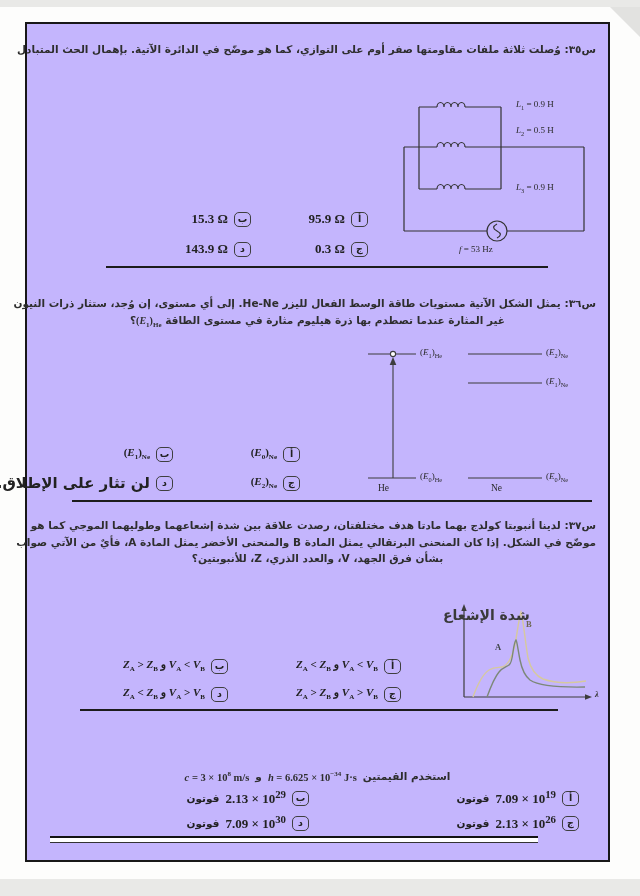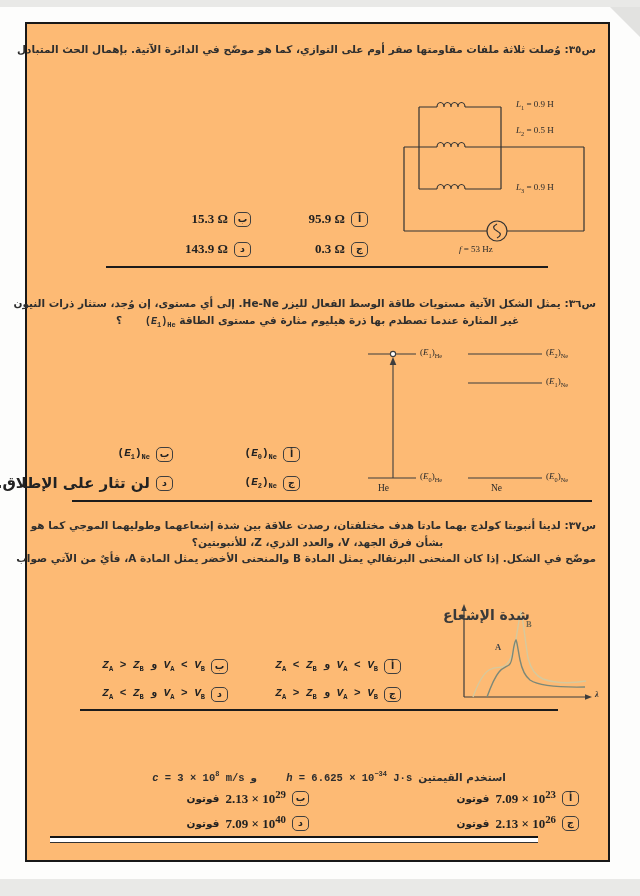--- a/index.html
+++ b/index.html
@@ -8,40 +8,40 @@
     background:#e9e9e7;
     font-family:"DejaVu Sans",sans-serif;
     -webkit-font-smoothing:antialiased;
   }
   .page{position:absolute;left:0;top:7px;width:640px;height:872px;background:#fdfdfc;}
   .corner{position:absolute;right:0;top:0;width:0;height:0;
     border-style:solid;border-width:0 30px 30px 0;
     border-color:transparent #e2e2e0 transparent transparent;}
   .frame{
     position:absolute;left:25px;top:22px;width:581px;height:836px;
-    border:2.5px solid #181818;background:#fdba74;direction:rtl;
+    border:2.5px solid #181818;background:#c4b5fd;direction:rtl;
   }
   .qtext{position:absolute;left:12px;right:12px;text-align:center;
     font-size:10.5px;font-weight:700;color:#2e2e2e;line-height:16.5px;}
   .qline{white-space:nowrap;}
   .sep{position:absolute;height:2px;background:#1c1c1c;}
   .sep-double{position:absolute;height:4px;border-top:2.5px solid #141414;border-bottom:1.2px solid #333;background:#fff;}
   .fig{position:absolute;}
   .flabel{position:absolute;font-family:"Liberation Serif","DejaVu Serif",serif;
     font-size:9px;color:#2a2a2a;direction:ltr;white-space:nowrap;line-height:10px;}
   .flabel i{font-style:italic;}
   .flabel sub{font-size:6.3px;}
   .opt{position:absolute;display:flex;align-items:center;gap:6px;color:#222;height:16px;}
   .letter{flex:none;width:17px;height:15px;border:1.2px solid #3f3f3f;border-radius:5px;
     display:flex;align-items:center;justify-content:center;
     font-size:9.5px;font-weight:700;color:#222;padding-bottom:1px;box-sizing:border-box;}
   .val{font-family:"Liberation Serif","DejaVu Serif",serif;font-weight:700;font-size:13px;
     direction:ltr;unicode-bidi:isolate;white-space:nowrap;}
-  .formula{font-family:Liberation Mono, monospace;font-weight:600;font-size:11px;
-    direction:ltr;unicode-bidi:isolate;white-space:nowrap;margin-left:23px;}
+  .formula{font-family:Liberation Serif, serif;font-weight:600;font-size:11px;
+    direction:ltr;unicode-bidi:isolate;white-space:nowrap;}
   .formula i{font-style:italic;}
   .formula sub{font-size:7px;}
   .formula sup{font-size:7px;}
   .inline-f{font-size:10px;font-weight:600;}
   .artext{font-size:15px;font-weight:700;white-space:nowrap;}
   .unit{font-size:10.5px;font-weight:700;white-space:nowrap;}
   .constants{position:absolute;left:12px;right:12px;display:flex;direction:rtl;
     justify-content:center;align-items:center;gap:6px;
     font-size:10.5px;font-weight:700;color:#2e2e2e;}
   .constants .formula{font-size:10.5px;}
@@ -143,22 +143,22 @@
   </div>
   <div class="opt" style="top:451px;right:435px">
     <span class="letter">د</span>
     <span class="artext">لن تثار على الإطلاق.</span>
   </div>
 
   <div class="sep" style="top:476px;right:16px;width:520px"></div>
 
   <div class="qtext" style="top:493px">
     <div class="qline">س٣٧: لدينا أنبوبتا كولدج بهما مادتا هدف مختلفتان، رصدت علاقة بين شدة إشعاعهما وطوليهما الموجي كما هو</div>
+    <div class="qline">موضّح في الشكل. إذا كان المنحنى البرتقالي يمثل المادة B والمنحنى الأخضر يمثل المادة A، فأيٌ من الآتي صواب</div>
     <div class="qline">بشأن فرق الجهد، V، والعدد الذري، Z، للأنبوبتين؟</div>
-    <div class="qline">موضّح في الشكل. إذا كان المنحنى البرتقالي يمثل المادة B والمنحنى الأخضر يمثل المادة A، فأيٌ من الآتي صواب</div>
   </div>
 
   <div class="fig" style="left:412px;top:566px;width:170px;height:125px">
     <svg width="170" height="120" viewBox="0 0 170 120">
       <g fill="none">
         <path d="M25,20 V107 M25,107 H148" stroke="#3c3c3c" stroke-width="1.2"></path>
         <path d="M34,107 C39,93 44,84 50,80 C56,76 60,78 63,77 C67,76 72,72 76,55 C78,44 80,28 82,22 C84,28 86,50 89,68 C92,80 97,86 104,89 C118,94 135,93 147,91" stroke="#d6c99e" stroke-width="1.4"></path>
         <path d="M48,107 C52,96 55,88 60,82 C63,78 67,77 70,75 C72,74 73,70 74,62 C75,55 76,51 77,50 C78,51 79,60 81,70 C83,80 86,86 91,90 C100,96 120,97.5 146,97" stroke="#7c8878" stroke-width="1.4"></path>
       </g>
       <polygon points="25,14 22.3,21 27.7,21" fill="#3c3c3c"></polygon>
@@ -192,34 +192,34 @@
 
   <div class="constants" style="top:746px">
     <span>استخدم القيمتين</span>
     <span class="formula"><i>h</i><span> = 6.625 × 10</span><sup>−34</sup><span> J·s</span></span>
     <span>و</span>
     <span class="formula"><i>c</i><span> = 3 × 10</span><sup>8</sup><span> m/s</span></span>
   </div>
 
   <div class="opt" style="top:766px;right:29px">
     <span class="letter">أ</span>
-    <span class="val"><span>7.09 × 10</span><sup>23</sup></span>
+    <span class="val"><span>7.09 × 10</span><sup>19</sup></span>
     <span class="unit">فوتون</span>
   </div>
   <div class="opt" style="top:766px;right:299px">
     <span class="letter">ب</span>
     <span class="val"><span>2.13 × 10</span><sup>29</sup></span>
     <span class="unit">فوتون</span>
   </div>
   <div class="opt" style="top:791px;right:29px">
     <span class="letter">ج</span>
     <span class="val"><span>2.13 × 10</span><sup>26</sup></span>
     <span class="unit">فوتون</span>
   </div>
   <div class="opt" style="top:791px;right:299px">
     <span class="letter">د</span>
-    <span class="val"><span>7.09 × 10</span><sup>40</sup></span>
+    <span class="val"><span>7.09 × 10</span><sup>30</sup></span>
     <span class="unit">فوتون</span>
   </div>
 
   <div class="sep-double" style="top:812px;right:70px;width:488px"></div>
 
 </div>
 
 </body></html>

